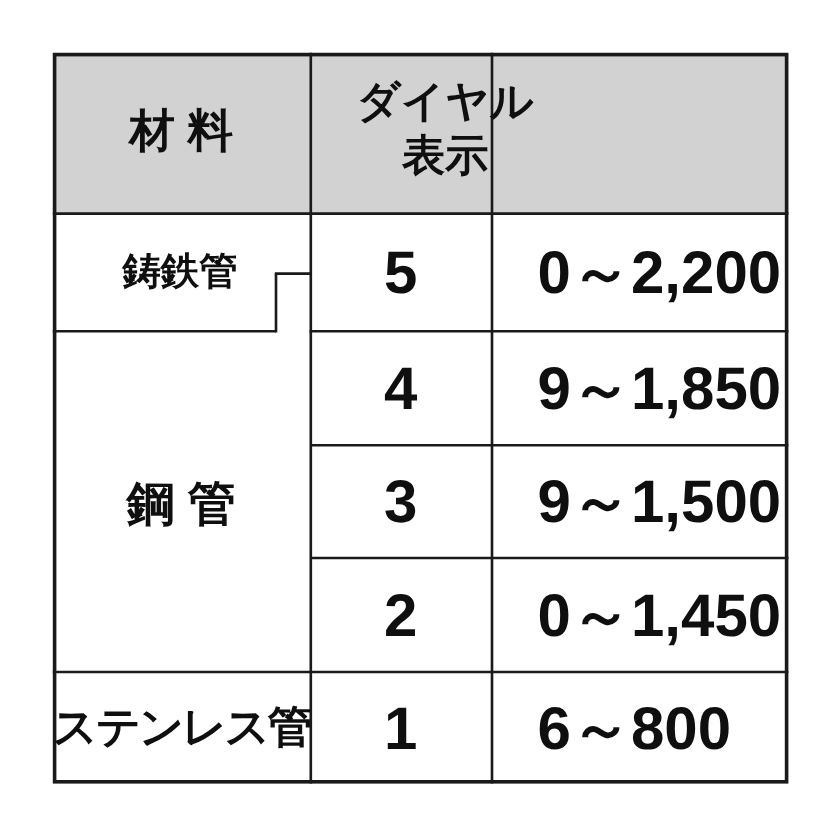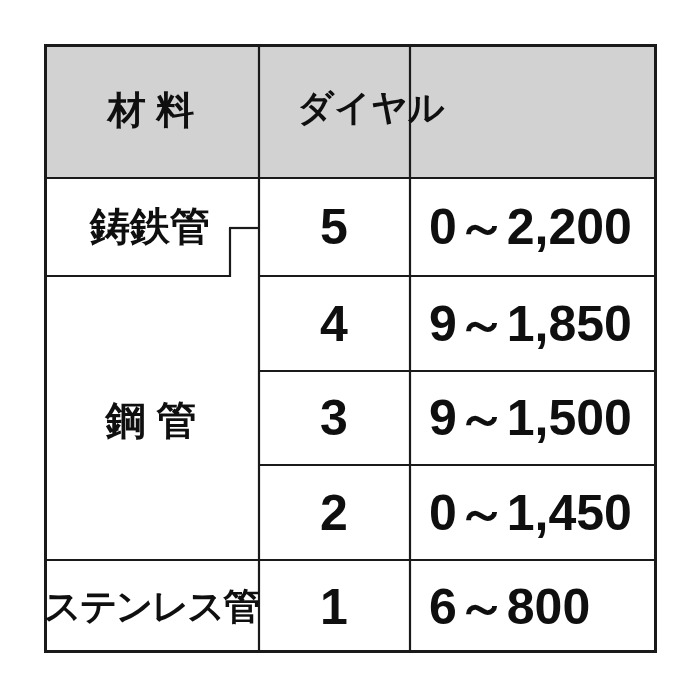--- a/index.html
+++ b/index.html
@@ -21,25 +21,25 @@
   .txt{
     position:absolute;color:var(--text);font-weight:700;
     white-space:nowrap;line-height:1;text-align:center;
     transform:translate(-50%,-50%);
   }
   .left-anchor{transform:translateY(-50%);text-align:left;}
   .material-hdr{left:151px;top:110px;font-size:38px;}
   .dial-hdr{left:334px;top:107px;font-size:36px;line-height:45px;margin-left:37px;}
   .stroke-hdr{left:423px;top:109px;font-size:35px;line-height:47px;}
   .stroke-hdr .sup{font-size:0.52em;position:relative;top:-0.55em;}
-  .mat-cast{left:150px;top:226px;font-size:40px;}
+  .mat-cast{left:150px;top:226px;font-size:32px;}
   .mat-steel{left:151px;top:420px;font-size:40px;}
   .mat-stainless{left:151px;top:606px;font-size:37px;letter-spacing:-2px;}
   .dial{left:334px;font-size:50px;}
-  .val{left:429px;font-size:50px;}
+  .val{left:448px;font-size:50px;}
   .r0{top:227px;} .r1{top:324px;} .r2{top:418px;} .r3{top:513px;} .r4{top:607px;}
 </style>
 </head>
 <body>
 
 <div class="stage">
 
   <div class="hdr-bg"></div>
 
   <svg class="grid" viewBox="0 0 700 700" fill="none">
@@ -57,20 +57,21 @@
     <line x1="44" y1="560" x2="657" y2="560" stroke-width="2.2"></line>
 
     <line x1="230" y1="228" x2="230" y2="277" stroke-width="2.2"></line>
     <line x1="229" y1="228" x2="259" y2="228" stroke-width="2.2"></line>
   </svg>
 
   <div class="txt material-hdr">材 料</div>
 
   <div class="txt dial-hdr">
     <div>ダイヤル</div>
+    <div>表示</div>
   </div>
 
   <div class="txt left-anchor stroke-hdr">
   </div>
 
   <div class="txt mat-cast">鋳鉄管</div>
   <div class="txt mat-steel">鋼 管</div>
   <div class="txt mat-stainless">ステンレス管</div>
 
   <div class="txt dial r0">5</div>

